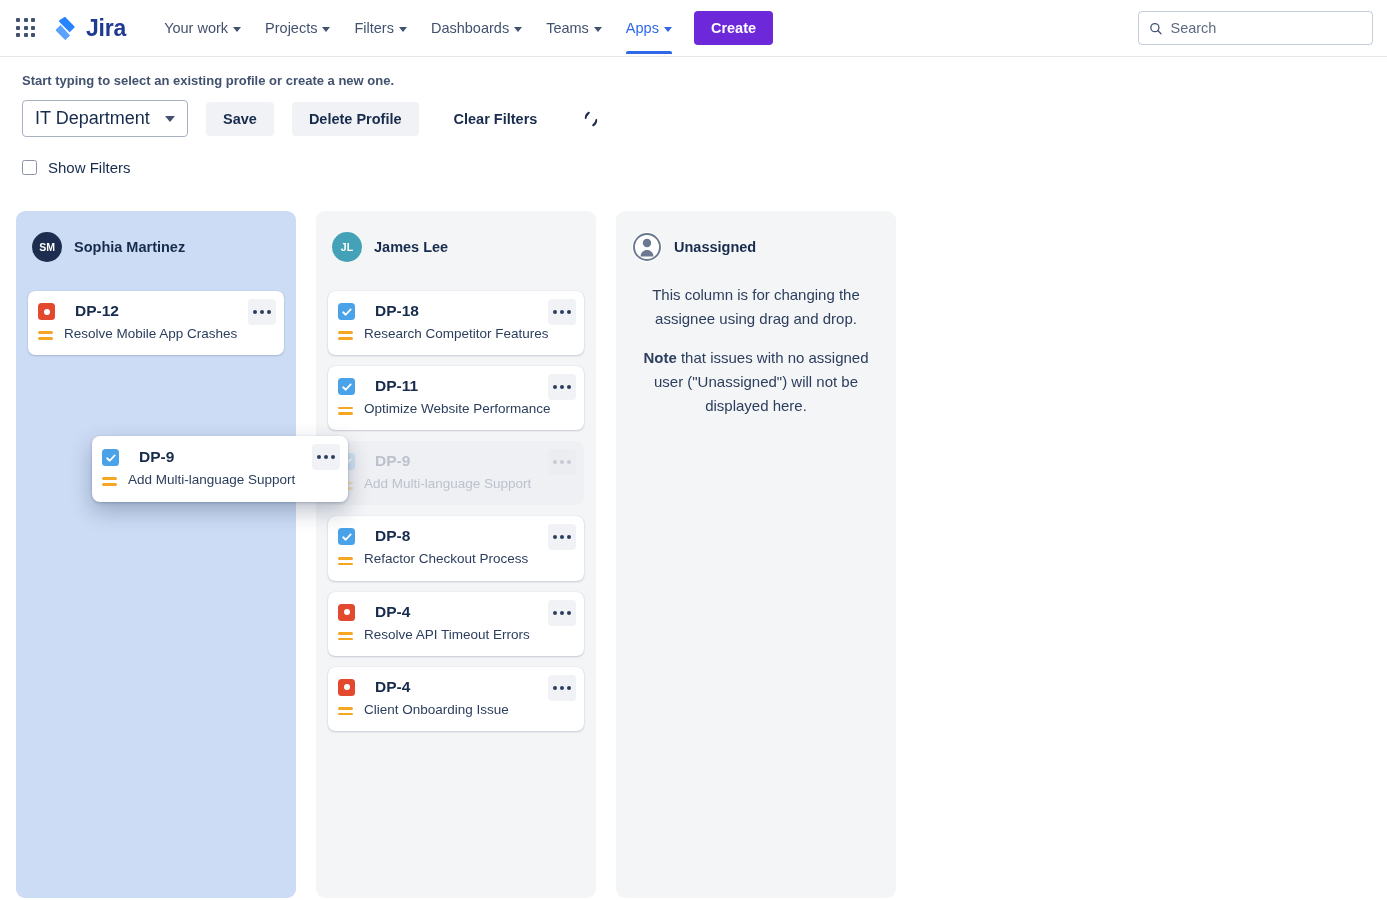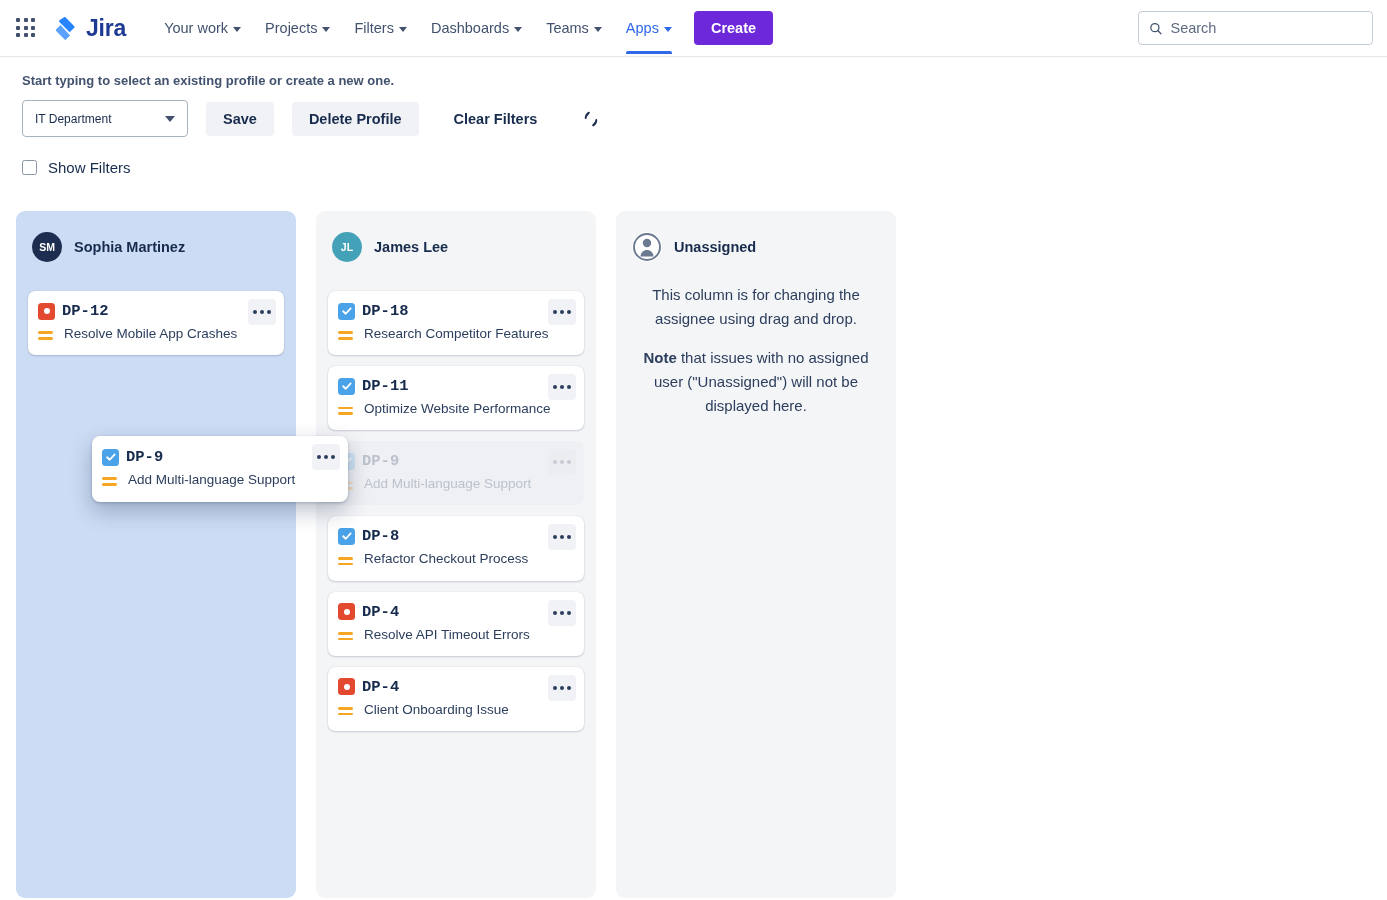--- a/index.html
+++ b/index.html
@@ -63,21 +63,21 @@
   .search-input::placeholder { color: #5d6b82; }
 
   
   .toolbar { padding: 16px 22px 0 22px; }
   .hint { font-size: 13px; font-weight: 700; color: #42526e; margin-bottom: 12px; }
   .ctrl-row { display: flex; align-items: center; gap: 0; }
   .profile-select {
     width: 166px; height: 37px;
     border: 1px solid #a9b2c0; border-radius: 4px; background: #fff;
     display: flex; align-items: center; justify-content: space-between;
-    padding: 0 12px; cursor: pointer; font-size: 12px; color: #172b4d;
+    padding: 0 12px; cursor: pointer; font-size: 18px; color: #172b4d;
   }
   .sel-caret { width:0;height:0;border-left:5px solid transparent;border-right:5px solid transparent;border-top:6px solid #42526e; }
   .tbtn {
     border: none; background: transparent; font-family: inherit;
     font-size: 14.5px; font-weight: 700; color: #172b4d;
     padding: 9px 17px; border-radius: 4px; cursor: pointer;
     margin-left: 18px; white-space: nowrap;
   }
   .tbtn.filled { background: #f1f2f5; }
   .refresh-btn {
@@ -110,21 +110,21 @@
   .col-name { font-size: 14.5px; font-weight: 700; color: #172b4d; }
 
   .cards { margin-top: 26px; display: flex; flex-direction: column; gap: 11px; }
   .card {
     background: #fff; border-radius: 7px;
     box-shadow: 0 1px 2px rgba(9,30,66,.18), 0 0 1px rgba(9,30,66,.2);
     padding: 11px 10px 12px 10px;
     position: relative; cursor: pointer;
   }
   .card.ghost { background: #eceef1; box-shadow: none; opacity: .62; }
-  .card-row1 { display: flex; align-items: center; gap: 7px; font-family: Liberation Mono, monospace; }
+  .card-row1 { display: flex; align-items: flex-end; gap: 20px; }
   .card-key { font-size: 15.5px; font-weight: 700; color: #172b4d; }
   .card.ghost .card-key { color: #9aa4b4; }
   .card-row2 { display: flex; gap: 9px; margin-top: 4px; }
   .card-title { font-size: 13.5px; color: #2c3e5d; line-height: 1.42; }
   .card.ghost .card-title { color: #9aa4b4; }
   .type-icon { width: 17px; height: 17px; border-radius: 3.5px; flex: none; display:flex; align-items:center; justify-content:center; }
   .type-icon.bug { background: #e2492f; }
   .type-icon.bug i { width: 6px; height: 6px; border-radius: 50%; background: #fff; display:block; }
   .type-icon.task { background: #4aa3e8; }
   .type-icon.task svg { width: 12px; height: 12px; }

